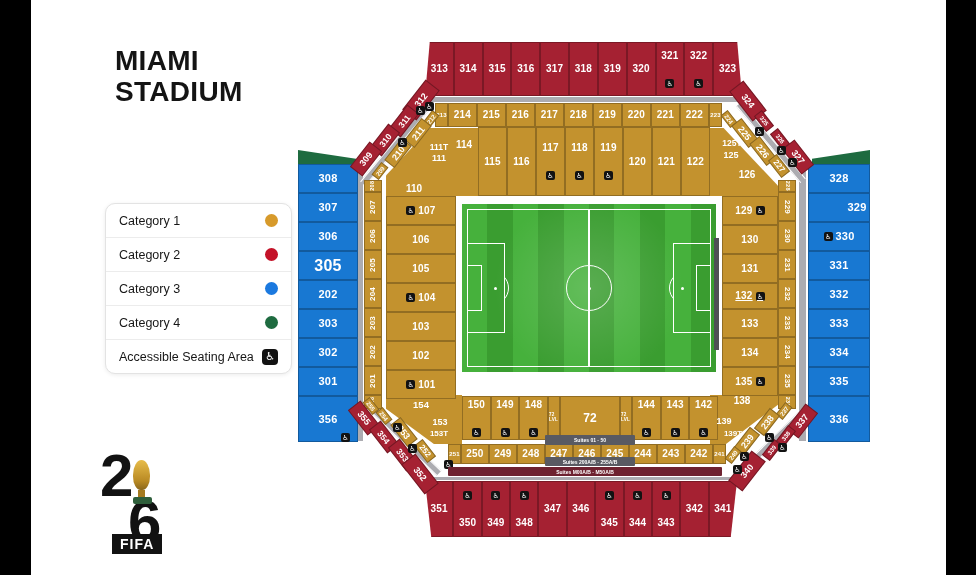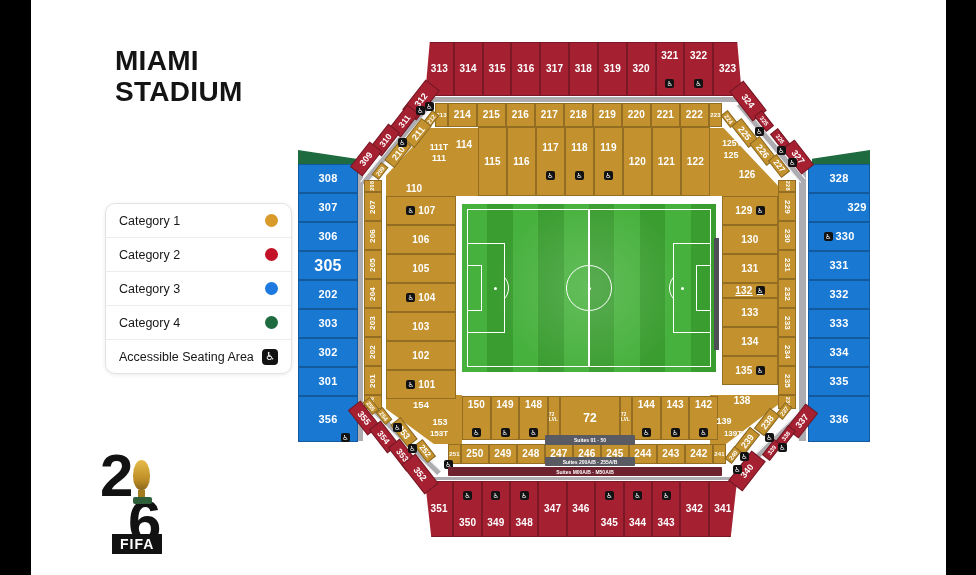--- a/index.html
+++ b/index.html
@@ -482,21 +482,21 @@
         <div class="cell c1" style="height: 29px; flex: 0 0 auto;">
           <span class="num" style="font-size: 10px;">129</span>
           <span class="acc">♿</span>
         </div>
         <div class="cell c1" style="height: 29px; flex: 0 0 auto;">
           <span class="num" style="font-size: 10px;">130</span>
         </div>
         <div class="cell c1" style="height: 29px; flex: 0 0 auto;">
           <span class="num" style="font-size: 10px;">131</span>
         </div>
-        <div class="cell c1" style="height: 15px; flex: 0 0 auto; text-decoration: underline;">
+        <div class="cell c1" style="height: 26px; flex: 0 0 auto; text-decoration: underline;">
           <span class="num" style="font-size: 10px;">132</span>
           <span class="acc">♿</span>
         </div>
         <div class="cell c1" style="height: 29px; flex: 0 0 auto;">
           <span class="num" style="font-size: 10px;">133</span>
         </div>
         <div class="cell c1" style="height: 29px; flex: 0 0 auto;">
           <span class="num" style="font-size: 10px;">134</span>
         </div>
         <div class="cell c1" style="height: 29px; flex: 0 0 auto;">

